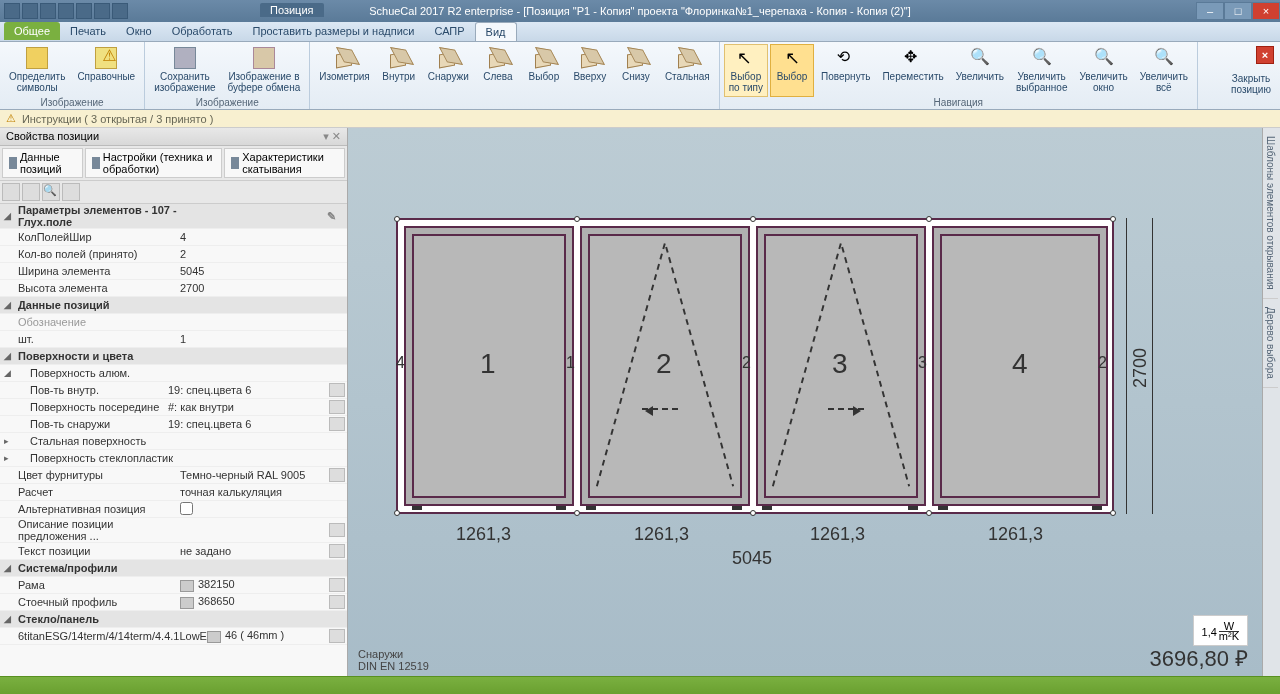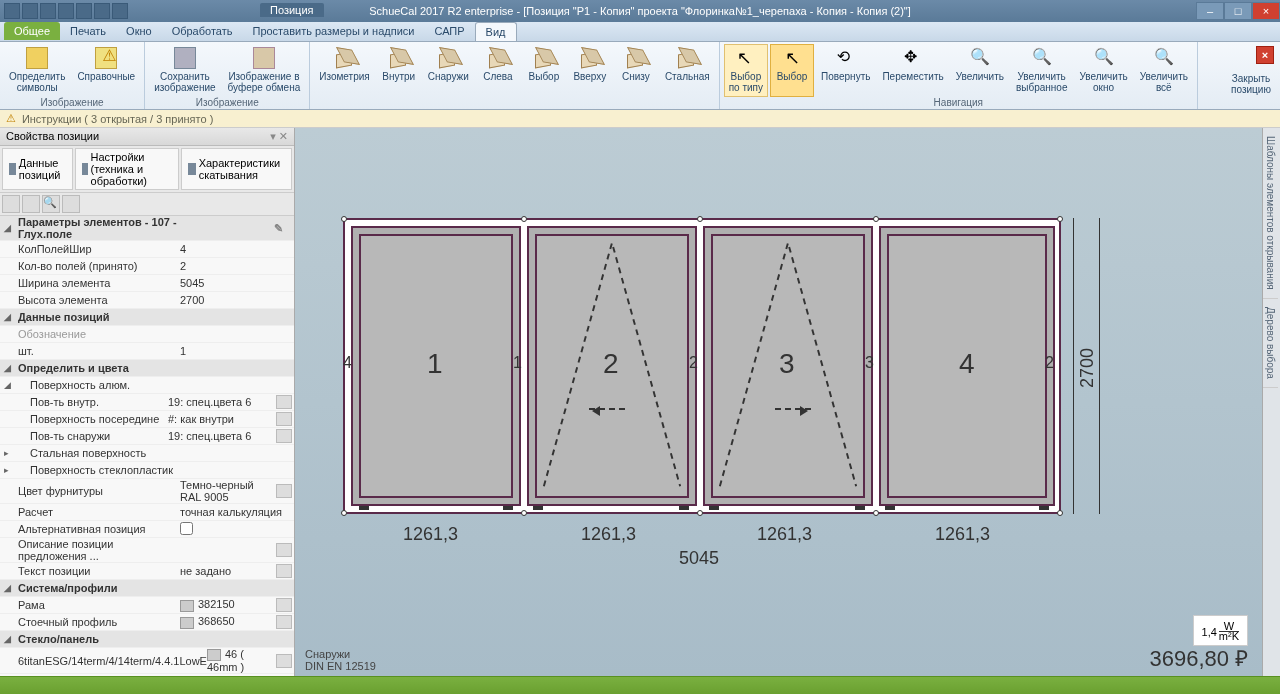--- a/index.html
+++ b/index.html
@@ -40,21 +40,21 @@
 .cube::after { content:""; position:absolute; left:6px; top:2px; width:14px; height:12px; background:#d8c8a8; border:1px solid #a08050; transform:skewY(10deg) skewX(30deg);}
 
 
 .instrbar { height:18px; background:#f8f0d0; border-bottom:1px solid #ccc; display:flex; align-items:center; padding-left:6px; font-size:11px; color:#665;}
 .instrbar .warn { color:#c08000; margin-right:6px; }
 
 
 .main { display:flex; height:calc(694px - 22px - 20px - 68px - 18px - 18px); }
 
 
-.leftpanel { width:295px; background:#f0f0f0; border-right:1px solid #aaa; display:flex; flex-direction:column; }
+.leftpanel { width:348px; background:#f0f0f0; border-right:1px solid #aaa; display:flex; flex-direction:column; }
 .lp-title { background:linear-gradient(#e8e8e8,#d8d8d8); padding:2px 6px; font-size:11px; border-bottom:1px solid #bbb; display:flex;}
 .lp-tabs { display:flex; background:#e8e8e8; border-bottom:1px solid #ccc; padding:2px; gap:2px;}
 .lp-tabs .t { padding:2px 6px; font-size:11px; background:#f8f8f8; border:1px solid #ccc; cursor:pointer; display:flex; align-items:center; gap:3px;}
 .lp-tabs .t .ic { width:12px; height:12px; background:#789; }
 .lp-search { display:flex; padding:2px; gap:2px; background:#e8e8e8; border-bottom:1px solid #ccc;}
 .lp-search .sbtn { width:18px; height:18px; background:#ddd; border:1px solid #bbb; }
 .lp-search input { flex:1; height:18px; border:1px solid #bbb; padding:0 4px; font-size:11px;}
 .lp-body { flex:1; overflow-y:auto; background:#f8f8f8; }
 .prow { display:flex; align-items:center; min-height:17px; border-bottom:1px solid #eee; padding-left:4px;}
 .prow.hdr { background:#e4e4e4; font-weight:bold; }
@@ -317,21 +317,21 @@
       <div class="prow indent1">
           <span class="k" style="color:#999">Обозначение</span>
           <span class="v"></span>
         </div>
       <div class="prow indent1">
           <span class="k">шт.</span>
           <span class="v">1</span>
         </div>
       <div class="prow hdr">
           <span class="exp">◢</span>
-          <span class="k">Определить и цвета</span>
+          <span class="k">Поверхности и цвета</span>
         </div>
       <div class="prow indent1">
           <span class="exp">◢</span>
           <span class="k">Поверхность алюм.</span>
         </div>
       <div class="prow indent2">
           <span class="k">Пов-ть внутр.</span>
           <span class="v">19: спец.цвета 6</span>
           <span class="dd"></span>
         </div>

